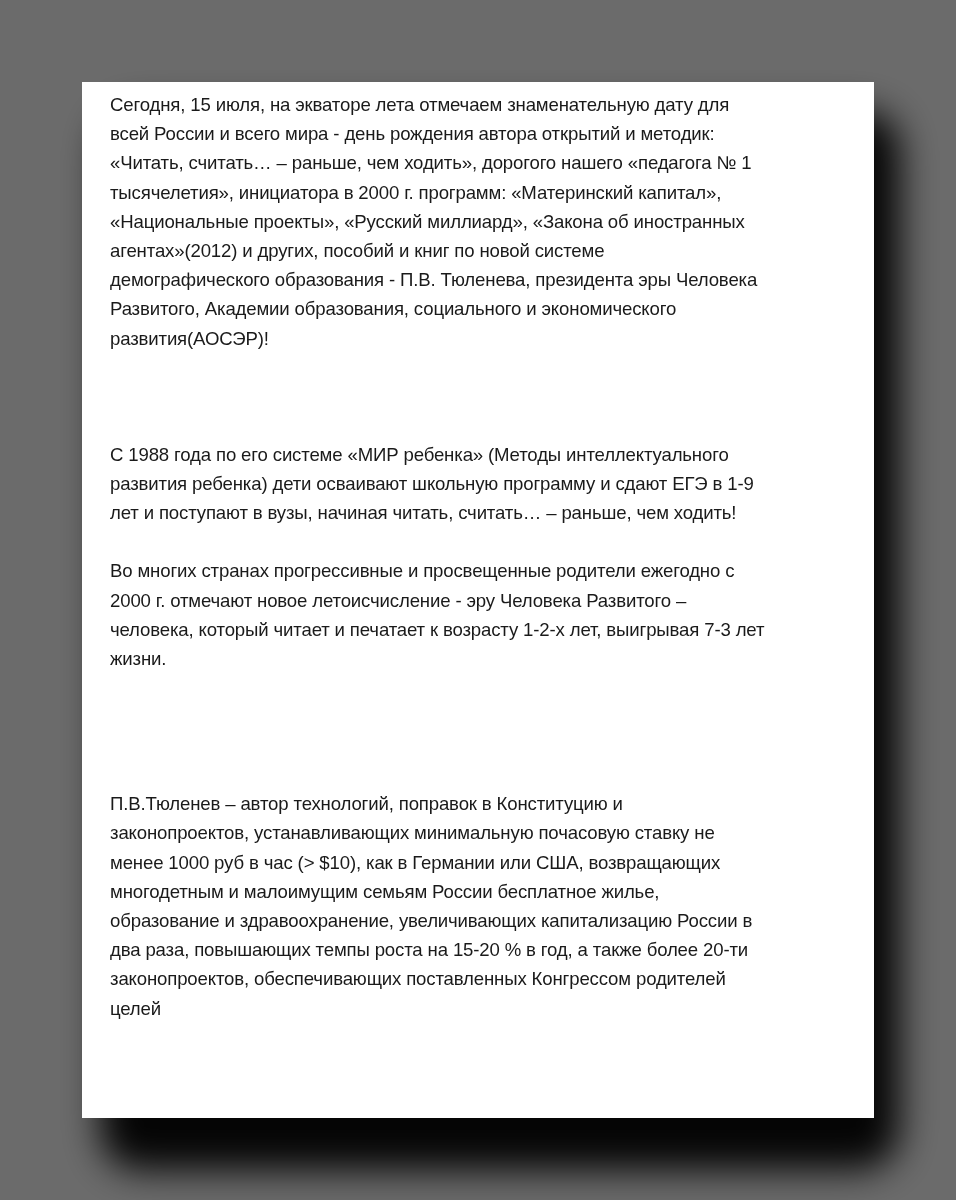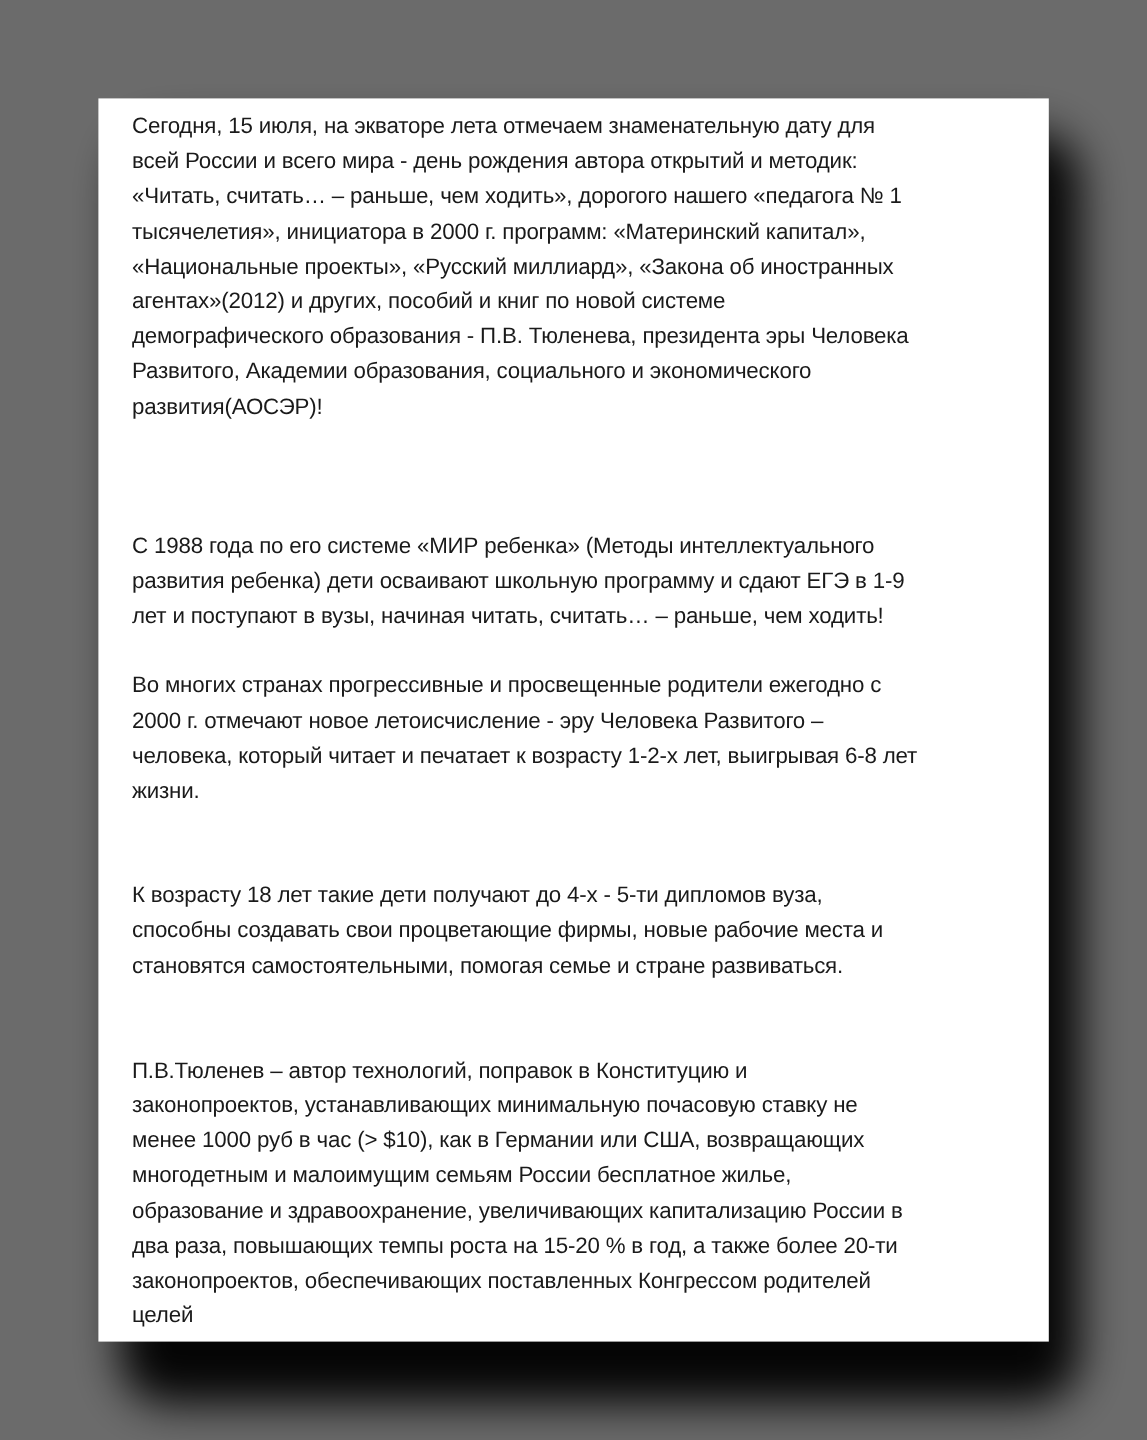--- a/index.html
+++ b/index.html
@@ -51,26 +51,23 @@
 демографического образования - П.В. Тюленева, президента эры Человека
 Развитого, Академии образования, социального и экономического
 развития(АОСЭР)!</p>
   <div class="gap-big"></div>
   <p class="para">С 1988 года по его системе «МИР ребенка» (Методы интеллектуального
 развития ребенка) дети осваивают школьную программу и сдают ЕГЭ в 1-9
 лет и поступают в вузы, начиная читать, считать… – раньше, чем ходить!</p>
   <div class="gap-small"></div>
   <p class="para">Во многих странах прогрессивные и просвещенные родители ежегодно с
 2000 г. отмечают новое летоисчисление - эру Человека Развитого –
-человека, который читает и печатает к возрасту 1-2-х лет, выигрывая 6-8 лет
+человека, который читает и печатает к возрасту 1-2-х лет, выигрывая 7-3 лет
 жизни.</p>
   <div class="gap-mid"></div>
-  <p class="para">К возрасту 18 лет такие дети получают до 4-х - 5-ти дипломов вуза,
-способны создавать свои процветающие фирмы, новые рабочие места и
-становятся самостоятельными, помогая семье и стране развиваться.</p>
   <div class="gap-mid"></div>
   <p class="para">П.В.Тюленев – автор технологий, поправок в Конституцию и
 законопроектов, устанавливающих минимальную почасовую ставку не
 менее 1000 руб в час (&gt; $10), как в Германии или США, возвращающих
 многодетным и малоимущим семьям России бесплатное жилье,
 образование и здравоохранение, увеличивающих капитализацию России в
 два раза, повышающих темпы роста на 15-20 % в год, а также более 20-ти
 законопроектов, обеспечивающих поставленных Конгрессом родителей
 целей</p>
 </div>

